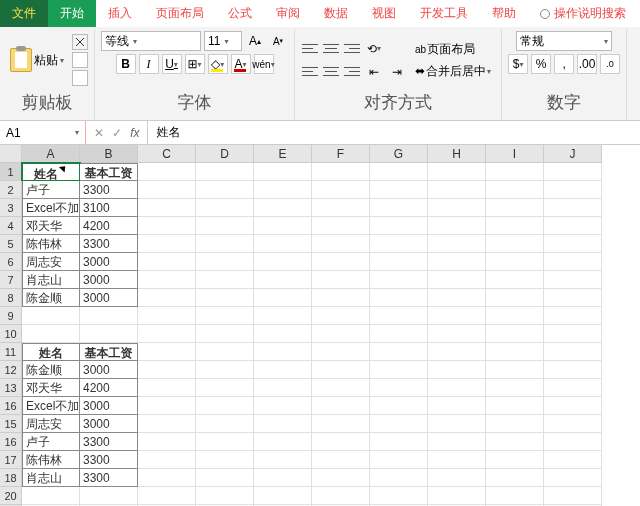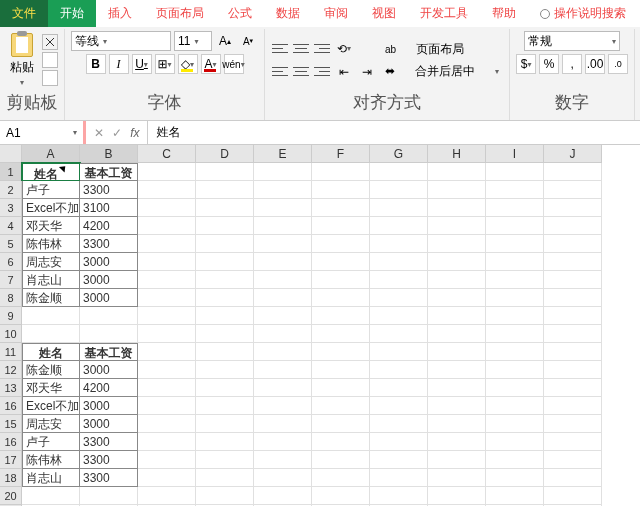--- a/index.html
+++ b/index.html
@@ -7,40 +7,40 @@
 .tabs{display:flex;background:#fff}
 .tab{padding:5px 12px;color:#ef4444;cursor:pointer}
 .tab.file{background:#1a6e3c;color:#fde047}
 .tab.active{background:#1a9e55;color:#fff}
 .tab.help{display:flex;align-items:center;gap:4px}
 .bulb{width:10px;height:10px;display:inline-block;border-radius:50%;background:#fff;border:1px solid #888}
 .ribbon{display:flex;background:#f3f3f3;border-bottom:1px solid #ccc;padding:2px 0 0}
 .group{display:flex;flex-direction:column;align-items:center;border-right:1px solid #ddd;padding:2px 6px}
 .grp-body{display:flex;align-items:center;gap:4px;height:58px}
 .grp-label{font-size:17px;color:#555;padding:2px 0 4px}
-.btn-lg{display:flex;flex-direction:column;align-items:center;padding:2px 4px;gap:2px;cursor:pointer}
+.btn-lg{display:flex;flex-direction:row;align-items:center;padding:2px 4px;gap:2px;cursor:pointer}
 .paste-ico{width:22px;height:24px;background:linear-gradient(#fff,#fff) center/12px 16px no-repeat,#f7d77a;border:1px solid #c9a334;border-radius:2px;position:relative}
 .paste-ico:before{content:"";position:absolute;top:-3px;left:5px;width:10px;height:5px;background:#999;border-radius:2px}
 .mini-col{display:flex;flex-direction:column;gap:2px}
 .mini{width:16px;height:16px;border:1px solid #bbb;background:#fff;cursor:pointer}
 .dd{font-size:8px;color:#666}
 .sel{display:flex;align-items:center;border:1px solid #bbb;background:#fff;height:20px;padding:0 3px;gap:4px;cursor:pointer}
 .row{display:flex;gap:3px;align-items:center}
 .col{display:flex;flex-direction:column;gap:3px}
 .ib{width:20px;height:20px;display:flex;align-items:center;justify-content:center;cursor:pointer;font-size:12px}
 .ib.bd{border:1px solid #ccc;background:#fff}
 .under{text-decoration:underline}
 .bold{font-weight:bold}
 .ital{font-style:italic;font-family:serif}
 .al{width:18px;height:14px;display:flex;flex-direction:column;justify-content:space-around;cursor:pointer;padding:1px}
 .al i{height:1px;background:#555;display:block}
 .al.l i:nth-child(2){width:70%}.al.c i:nth-child(2){width:70%;margin:0 auto}.al.r i:nth-child(2){width:70%;margin-left:auto}
-.wrap-btn{display:flex;align-items:center;gap:20px;padding:1px 4px;cursor:pointer}
+.wrap-btn{display:flex;align-items:center;gap:1px;padding:1px 4px;cursor:pointer}
 .namebox{display:flex;align-items:center;border-bottom:1px solid #ccc;height:24px;background:#fff}
-.nb-cell{width:86px;border-right:3px solid #fca5a5;padding:0 6px;display:flex;align-items:center;justify-content:space-between;height:100%}
+.nb-cell{width:86px;border-right:1px solid #fca5a5;padding:0 6px;display:flex;align-items:center;justify-content:space-between;height:100%}
 .nb-btns{display:flex;gap:8px;padding:0 8px;border-right:1px solid #ccc;height:100%;align-items:center;color:#999}
 .fx{font-style:italic;color:#666}
 .fbar{padding:0 8px;flex:1}
 .grid{display:grid;grid-template-columns:22px repeat(10,58px);font-size:12px;color:#333}
 .ch{background:#e6e6e6;border-right:1px solid #ccc;border-bottom:1px solid #ccc;text-align:center;height:18px;line-height:18px}
 .ch.sel-h{background:#d4d4d4}
 .corner{background:#e6e6e6;border-right:1px solid #ccc;border-bottom:1px solid #ccc}
 .rh{background:#e6e6e6;border-right:1px solid #ccc;border-bottom:1px solid #ccc;text-align:center;height:18px;line-height:18px;font-size:11px}
 .rh.sel-r{background:#d4d4d4}
 .cell{border-right:1px solid #e0e0e0;border-bottom:1px solid #e0e0e0;height:18px;line-height:18px;padding:0 3px;overflow:hidden;white-space:nowrap;background:#fff;font-size:12px}
@@ -53,22 +53,22 @@
 </style>
 </head>
 <body>
 
 <div class="tabs">
  <div class="tab file">文件</div>
  <div class="tab active">开始</div>
  <div class="tab">插入</div>
  <div class="tab">页面布局</div>
  <div class="tab">公式</div>
+ <div class="tab">审阅</div>
  <div class="tab">数据</div>
- <div class="tab">审阅</div>
  <div class="tab">视图</div>
  <div class="tab">开发工具</div>
  <div class="tab">帮助</div>
  <div class="tab help">
       <span class="bulb"></span>
       <span>操作说明搜索</span>
     </div>
 </div>
 
 <div class="ribbon">

